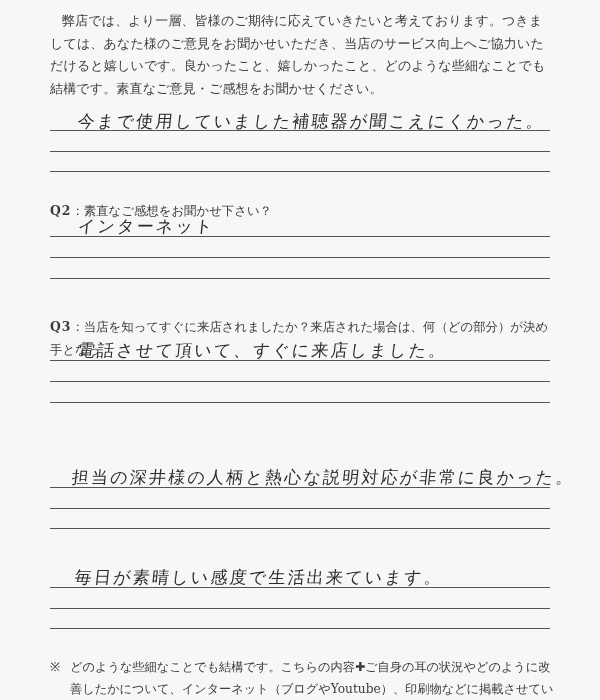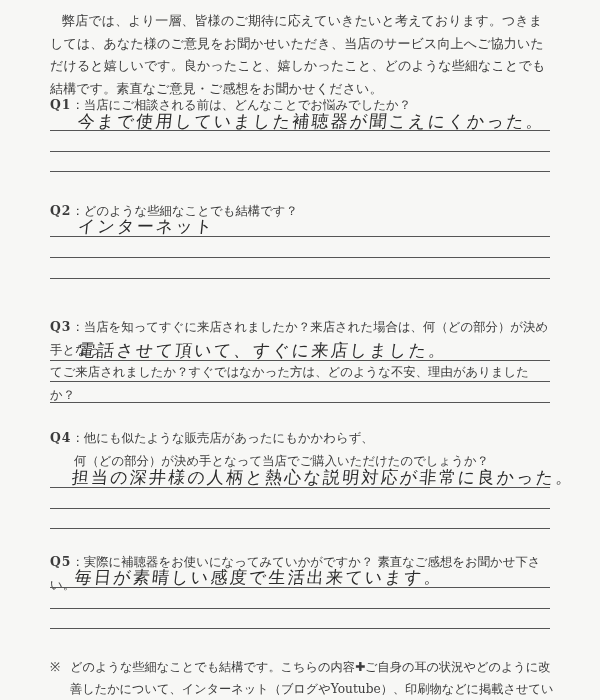--- a/index.html
+++ b/index.html
@@ -90,57 +90,46 @@
       font-family: "DejaVu Sans", sans-serif;
     }
   </style>
 </head>
 <body>
 
 <div class="page">
 
   <p class="intro" style="margin:0;">弊店では、より一層、皆様のご期待に応えていきたいと考えております。つきましては、あなた様のご意見をお聞かせいただき、当店のサービス向上へご協力いただけると嬉しいです。良かったこと、嬉しかったこと、どのような些細なことでも結構です。素直なご意見・ご感想をお聞かせください。</p>
 
-  <div class="question" style="top:94px;">
-    <span class="qnum">Q1</span><span>：</span><span>当店にご相談される前は、どんなことでお悩みでしたか？</span>
-  </div>
   <div class="answer" style="top:111px;">今まで使用していました補聴器が聞こえにくかった。</div>
   <div class="rule" style="top:130px;"></div>
   <div class="rule" style="top:151px;"></div>
   <div class="rule" style="top:171px;"></div>
 
   <div class="question" style="top:200px;">
-    <span class="qnum">Q2</span><span>：</span><span>どのような些細なことでも結構です？</span>
+    <span class="qnum">Q2</span><span>：</span><span>素直なご感想をお聞かせ下さい？</span>
   </div>
   <div class="answer" style="top:216px;">インターネット</div>
   <div class="rule" style="top:236px;"></div>
   <div class="rule" style="top:257px;"></div>
   <div class="rule" style="top:278px;"></div>
 
   <div class="question" style="top:316px;">
     <span class="qnum">Q3</span><span>：</span><span>当店を知ってすぐに来店されましたか？来店された場合は、何（どの部分）が決め手となっ</span>
-    <span class="qline2">てご来店されましたか？すぐではなかった方は、どのような不安、理由がありましたか？</span>
   </div>
   <div class="answer" style="top:340px;">電話させて頂いて、すぐに来店しました。</div>
   <div class="rule" style="top:360px;"></div>
   <div class="rule" style="top:381px;"></div>
   <div class="rule" style="top:402px;"></div>
 
-  <div class="question" style="top:427px;">
-    <span class="qnum">Q4</span><span>：</span><span>他にも似たような販売店があったにもかかわらず、</span>
-    <span class="qline2 indent">何（どの部分）が決め手となって当店でご購入いただけたのでしょうか？</span>
-  </div>
   <div class="answer" style="top:467px; left:72px;">担当の深井様の人柄と熱心な説明対応が非常に良かった。</div>
   <div class="rule" style="top:487px;"></div>
   <div class="rule" style="top:508px;"></div>
   <div class="rule" style="top:528px;"></div>
 
-  <div class="question" style="top:551px;">
-    <span class="qnum">Q5</span><span>：</span><span>実際に補聴器をお使いになってみていかがですか？ 素直なご感想をお聞かせ下さい。</span>
-  </div>
   <div class="answer" style="top:567px; left:75px;">毎日が素晴しい感度で生活出来ています。</div>
   <div class="rule" style="top:587px;"></div>
   <div class="rule" style="top:608px;"></div>
   <div class="rule" style="top:628px;"></div>
 
   <div class="note">
     <span class="mark">※</span>
     <span class="body"><span>どのような些細なことでも結構です。こちらの内容</span><span class="plus">✚</span><span>ご自身の耳の状況やどのように改善したかについて、インターネット（ブログやYoutube）、印刷物などに掲載させていただく事は、可能でしょうか？</span></span>
   </div>
 

